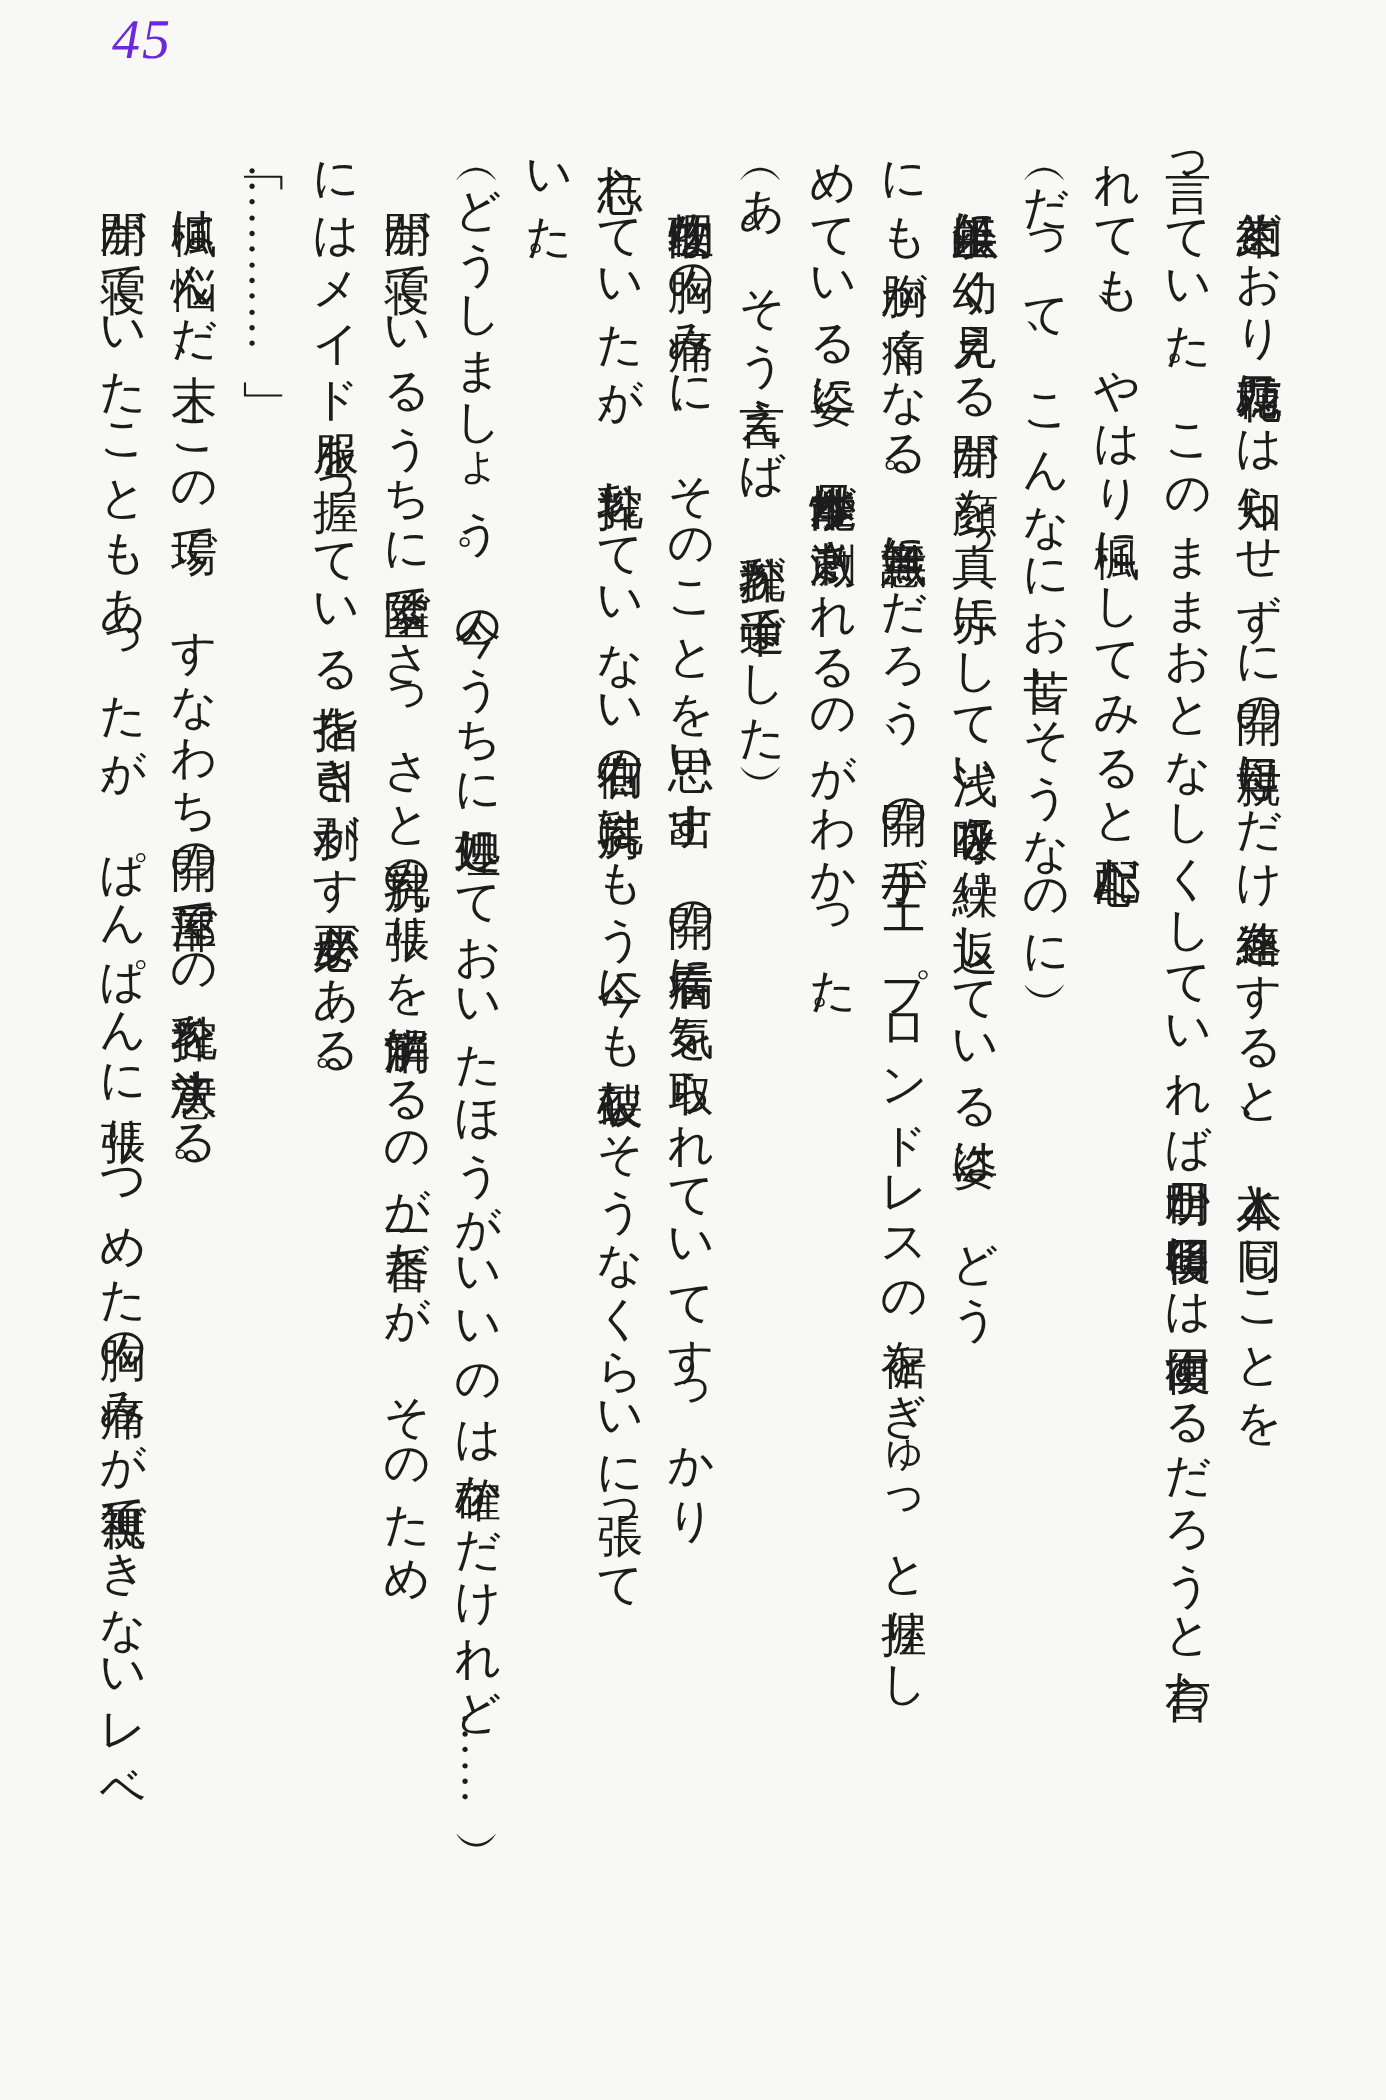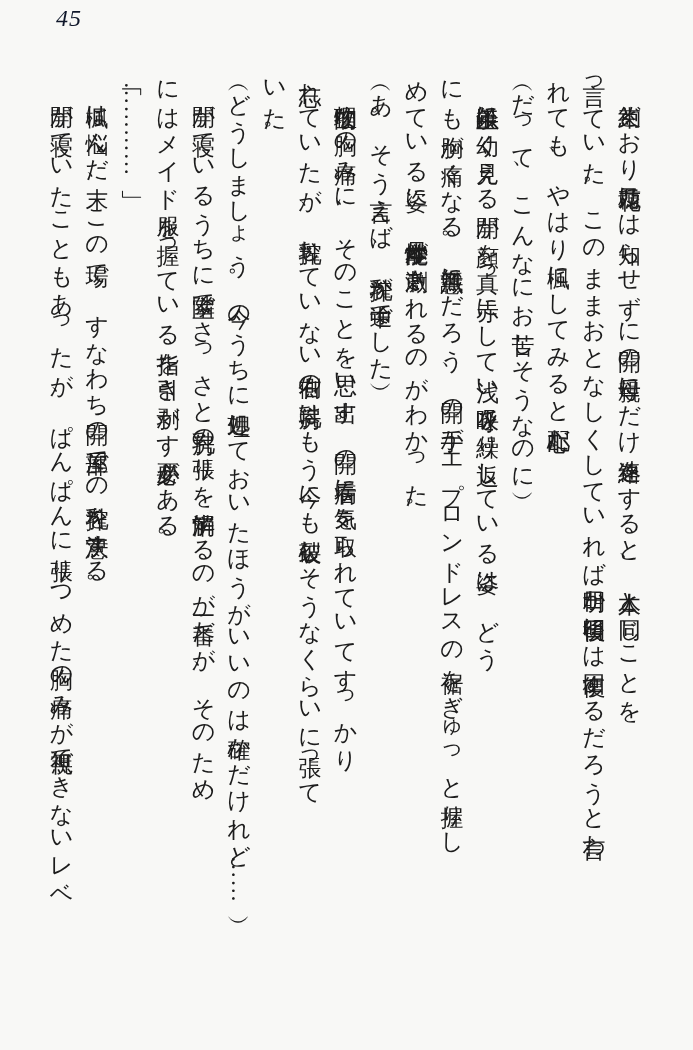--- a/index.html
+++ b/index.html
@@ -9,23 +9,23 @@
     height: 1050px;
     background: var(--bg, #f8f8f6);
     overflow: hidden;
     font-family: "Liberation Serif", "DejaVu Serif", serif;
   }
   .page-number {
     position: absolute;
     top: 5px;
     left: 56px;
     font-style: italic;
-    font-size: 24px;
+    font-size: 28px;
     letter-spacing: 1px;
-    color: #0f172a;
+    color: #6d28d9;
   }
   .text-block {
     position: absolute;
     top: 65px;
     right: 46px;
     height: 900px;
     writing-mode: vertical-rl;
     text-orientation: mixed;
     font-size: 23px;
     line-height: 35.5px;

